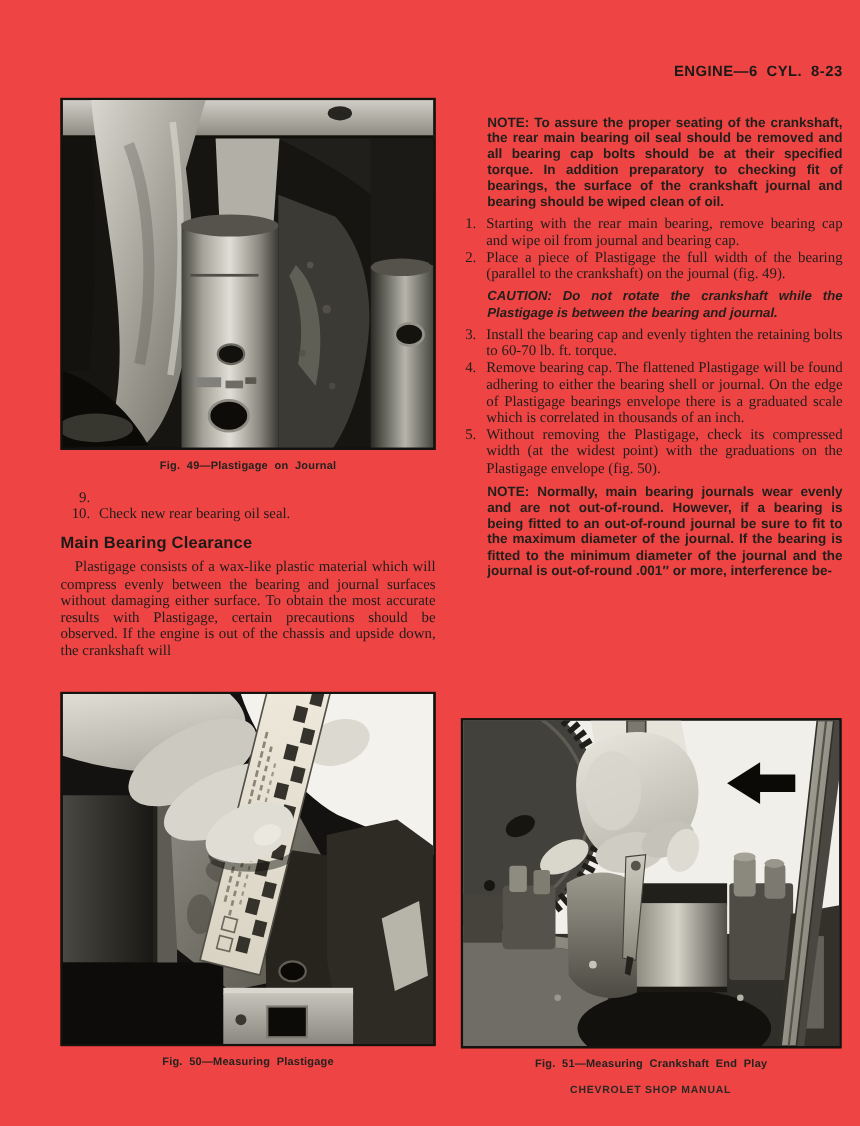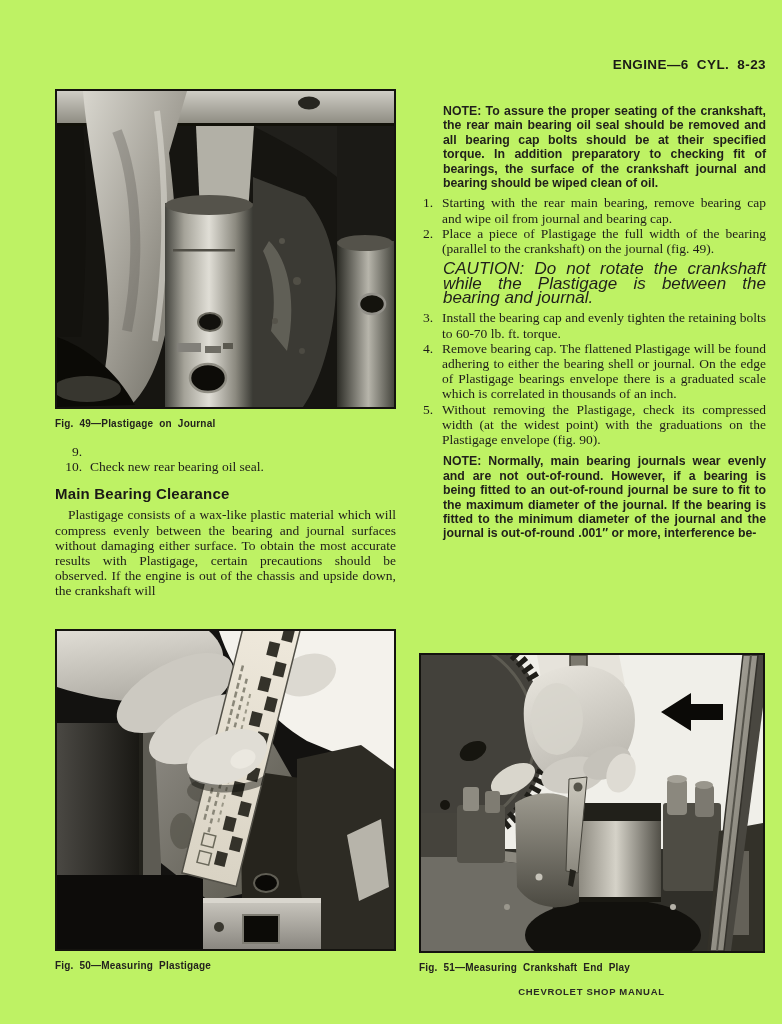--- a/index.html
+++ b/index.html
@@ -1,48 +1,48 @@
 <!DOCTYPE html>
 <html><head>
 <meta charset="utf-8">
 <style>
   html,body{margin:0;padding:0;background:#fbfaf5;}
-  .page{position:relative;width:782px;height:1024px;background:#bef264;
+  .page{position:relative;width:782px;height:1024px;background:#ef4444;
         font-family:"Liberation Serif",serif;color:#1e1d1a;overflow:hidden;}
 
   .running-head{position:absolute;top:57px;left:417px;width:349px;text-align:right;
         font-family:"Liberation Sans",sans-serif;font-weight:bold;font-size:13.5px;
         letter-spacing:0.4px;word-spacing:4px;color:#1b1a17;}
 
   figure{margin:0;position:absolute;}
   .photo{border:2px solid #14130f;line-height:0;background:#111;}
   figcaption{font-family:"Liberation Sans",sans-serif;font-weight:bold;font-size:10px;
-        margin-top:9px;letter-spacing:0.2px;word-spacing:3px;color:#23221e;}
+        text-align:center;margin-top:9px;letter-spacing:0.2px;word-spacing:3px;color:#23221e;}
   .fig49{left:55px;top:89px;width:341px;}
   .fig50{left:55px;top:629px;width:341px;}
   .fig51{left:419px;top:653px;width:346px;}
 
   .left-text{position:absolute;left:55px;top:444px;width:341px;}
   .right-text{position:absolute;left:417px;top:97px;width:349px;}
 
   .body{font-size:13.5px;line-height:15.2px;text-align:justify;margin:0;}
   .indent{text-indent:13px;}
 
   .steps{list-style:none;margin:0;padding:0;}
   .step{display:flex;font-size:13.5px;line-height:15.2px;}
   .step .num{flex:none;text-align:right;}
   .step .txt{flex:1;text-align:justify;}
   .left-steps .num{width:27px;margin-right:8px;}
   .right-steps{margin-top:5px;}
   .right-steps .num{width:16px;margin-right:9px;}
 
   .note{font-family:"Liberation Sans",sans-serif;font-weight:bold;font-size:12.3px;
         line-height:14.4px;text-align:justify;margin:7px 0 0 26px;color:#201f1b;}
-  .caution{font-family:"Liberation Sans",sans-serif;font-weight:normal;font-style:italic;
-        font-size:17px;line-height:14.4px;text-align:justify;margin:6px 0 0 26px;color:#201f1b;}
+  .caution{font-family:"Liberation Sans",sans-serif;font-weight:bold;font-style:italic;
+        font-size:12px;line-height:14.4px;text-align:justify;margin:6px 0 0 26px;color:#201f1b;}
 
   .section-heading{font-family:"Liberation Sans",sans-serif;font-weight:bold;font-size:15px;
         margin:11px 0 5px 0;letter-spacing:0.2px;color:#1b1a17;}
 
   .footer{position:absolute;top:986px;left:417px;width:349px;text-align:center;
         font-family:"Liberation Sans",sans-serif;font-weight:bold;font-size:9.5px;
         letter-spacing:0.7px;color:#2a2924;}
 </style>
 </head>
 <body>
@@ -240,21 +240,21 @@
       <li class="step">
         <span class="num">3.</span>
         <span class="txt">Install the bearing cap and evenly tighten the retaining bolts to 60-70 lb. ft. torque.</span>
       </li>
       <li class="step">
         <span class="num">4.</span>
         <span class="txt">Remove bearing cap. The flattened Plastigage will be found adhering to either the bearing shell or journal. On the edge of Plastigage bearings envelope there is a graduated scale which is correlated in thousands of an inch.</span>
       </li>
       <li class="step">
         <span class="num">5.</span>
-        <span class="txt">Without removing the Plastigage, check its compressed width (at the widest point) with the graduations on the Plastigage envelope (fig. 90).</span>
+        <span class="txt">Without removing the Plastigage, check its compressed width (at the widest point) with the graduations on the Plastigage envelope (fig. 50).</span>
       </li>
     </ol>
     <p class="note">NOTE: Normally, main bearing journals wear evenly and are not out-of-round. However, if a bearing is being fitted to an out-of-round journal be sure to fit to the maximum diameter of the journal. If the bearing is fitted to the minimum diameter of the journal and the journal is out-of-round .001″ or more, interference be-</p>
   </div>
 
   <figure class="fig51">
     <div class="photo">
       <svg width="342" height="296" viewBox="0 0 342 296">
         <defs>
           <linearGradient id="g51cw" x1="0" y1="0" x2="0" y2="1">

